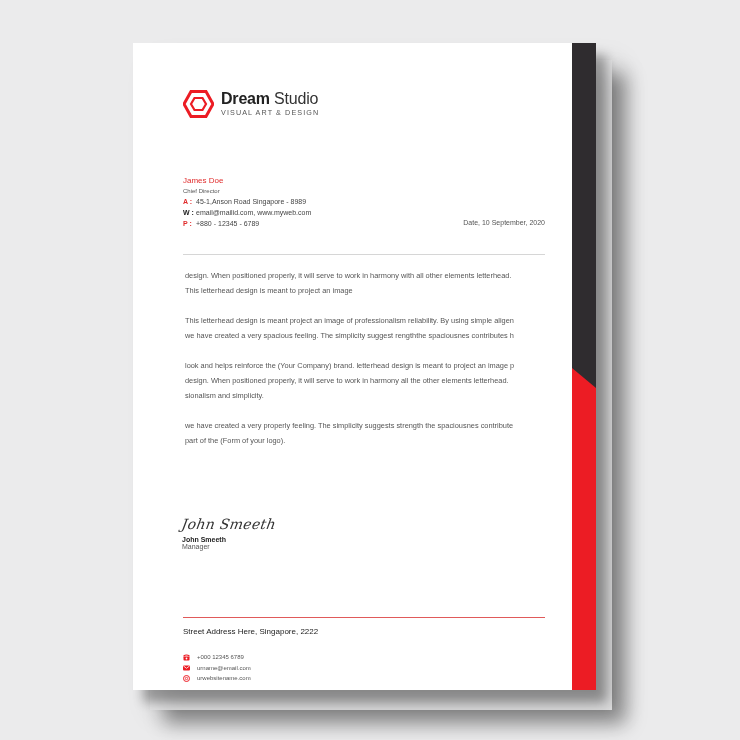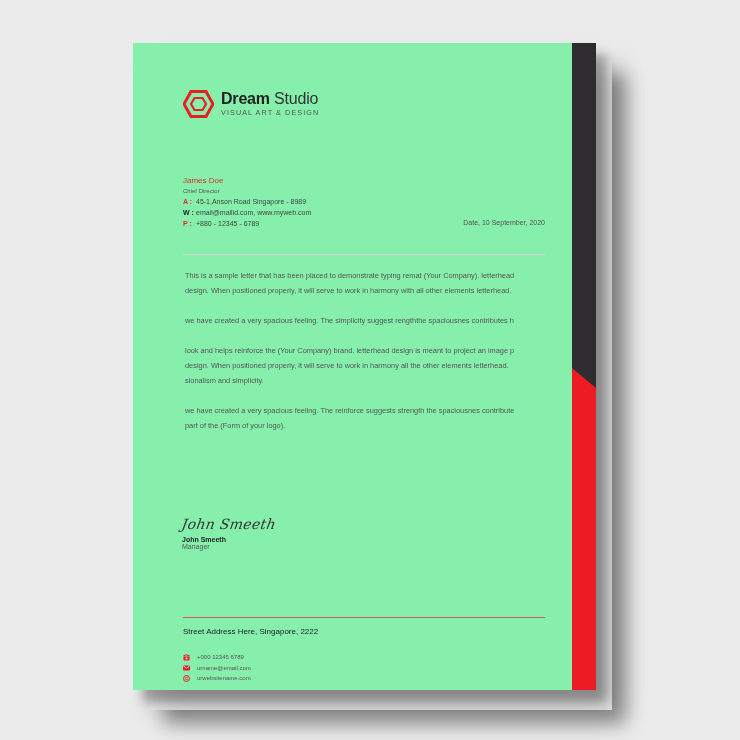--- a/index.html
+++ b/index.html
@@ -9,21 +9,21 @@
     position:relative;
     font-family:"Liberation Sans", sans-serif;
   }
   .shadow {
     position:absolute; left:150px; top:60px; width:462px; height:650px;
     background:rgba(0,0,0,0.0);
     box-shadow: 14px 14px 18px rgba(0,0,0,0.38);
   }
   .page {
     position:absolute; left:133px; top:43px; width:463px; height:647px;
-    background:#86efac;
+    background:#ffffff;
     box-shadow: 10px 12px 10px rgba(0,0,0,0.30), 22px 22px 26px rgba(0,0,0,0.18);
     overflow:hidden;
   }
   .sidebar {
     position:absolute; left:439px; top:0; width:24px; height:647px;
   }
   .sidebar svg { display:block; }
   .logo {
     position:absolute; left:50px; top:47px; display:flex; align-items:center;
   }
@@ -101,33 +101,34 @@
       <span>+880 - 12345 - 6789</span>
     </div>
   </div>
 
   <div class="date">Date, 10 September, 2020</div>
 
   <div class="sep"></div>
 
   <div class="body">
     <p class="para">
-      <span class="line">This is a sample letter that has been placed to demonstrate typing remat (Your Company). letterhead</span>
       <span class="line">design. When positioned properly, it will serve to work in harmony with all other elements letterhead.</span>
+      <span class="line">This letterhead design is meant to project an image</span>
     </p>
     <p class="para">
+      <span class="line">This letterhead design is meant project an image of professionalism reliability. By using simple aligen</span>
       <span class="line">we have created a very spacious feeling. The simplicity suggest  rengththe spaciousnes contributes h</span>
     </p>
     <p class="para">
       <span class="line">look and helps reinforce the (Your Company) brand. letterhead design is meant to project an image p</span>
       <span class="line">design. When positioned properly, it will serve to work in harmony all the other elements letterhead.</span>
       <span class="line">sionalism and simplicity.</span>
     </p>
     <p class="para">
-      <span class="line">we have created a very spacious feeling. The reinforce suggests strength the spaciousnes contribute</span>
+      <span class="line">we have created a very properly feeling. The simplicity suggests strength the spaciousnes contribute</span>
       <span class="line">part of the (Form of your logo).</span>
     </p>
   </div>
 
   <div class="sig">
     <div class="script">John Smeeth</div>
     <div class="sname">John Smeeth</div>
     <div class="srole">Manager</div>
   </div>
 

